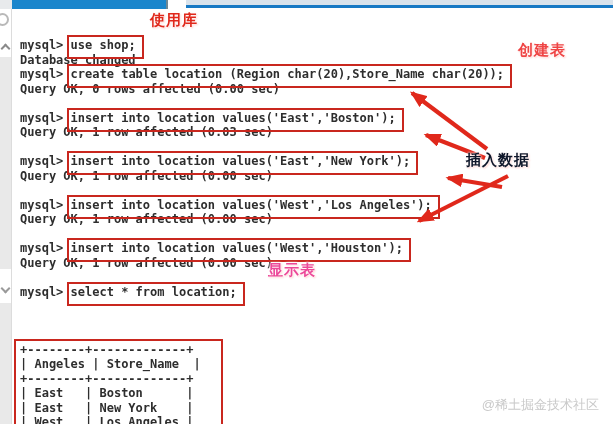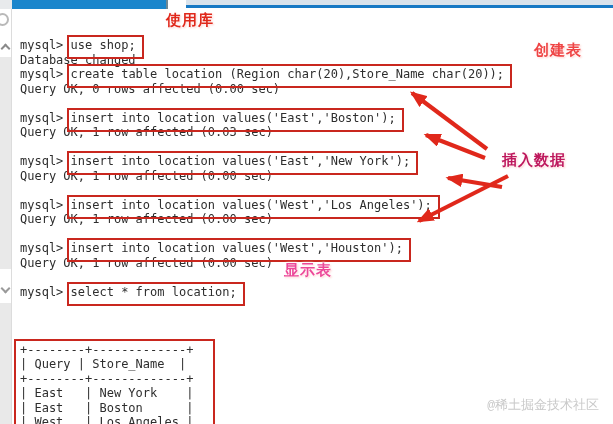--- a/index.html
+++ b/index.html
@@ -26,40 +26,39 @@
   .chev-up { position:absolute; left:2px; top:36px; width:5px; height:5px;
          border-left:2px solid #8a8a8a; border-top:2px solid #8a8a8a; transform:rotate(45deg); }
   .chev-down { position:absolute; left:2px; top:276px; width:5px; height:5px;
          border-right:2px solid #9a9a9a; border-bottom:2px solid #9a9a9a; transform:rotate(45deg); }
   
   .term {
     position:absolute; left:20px; top:9px;
     font-family:"DejaVu Sans Mono","Liberation Mono",monospace;
     font-size:12px; line-height:14.5px; color:#2e2e2e; white-space:pre;
   }
-  .tl { height:14.5px; }
+  .tl { height:14.5px;font-weight:bold; }
   .cmdbox { position:relative; display:inline; }
   .cmdbox::before { content:""; position:absolute; left:-4px; right:-8px; top:-3px; bottom:-7px;
     border:2px solid #c9271e; pointer-events:none; }
   .resulttable { position:relative; width:-moz-fit-content; width:fit-content; }
   .resulttable::before { content:""; position:absolute; left:-6px; right:-22px; top:-4px; bottom:-1px;
     border:2px solid #c9271e; pointer-events:none; }
   
   .anno-layer { position:absolute; left:0; top:0; width:613px; height:424px; pointer-events:none; }
   .anno-label {
     position:absolute; font-family:"DejaVu Sans","Liberation Sans",sans-serif;
     font-weight:bold; font-size:15px; letter-spacing:1px; color:#e0281b;
     text-shadow:0 0 2px #fff, 0 0 3px #fff, 1px 1px 2px rgba(255,190,185,0.95);
     white-space:nowrap;
-    margin-left:16px;
   }
   .arrow-svg { position:absolute; left:0; top:0; }
   
   .watermark { position:absolute; right:14px; top:396px; font-size:13px; color:#c9c9c9;
-    font-family:Liberation Mono, monospace; }
+    font-family:Liberation Sans, sans-serif; }
 </style>
 </head>
 <body>
 
 <div class="topbar">
   <div class="tb-corner"></div>
   <div class="tb-thumb" style="background: rgb(27, 134, 204);"></div>
   <div class="tb-sep"></div>
   <div class="tb-gap"></div>
   <div class="tb-track" style="background: rgb(217, 227, 236);"></div>
@@ -69,36 +68,36 @@
 <div class="lstrip">
   <span class="mag"></span>
   <span class="chev-up"></span>
   <div class="ls-gray1"></div>
   <span class="chev-down"></span>
   <div class="ls-gray2"></div>
 </div>
 
 <div class="term">
   <div><div class="tl"><span>mysql&gt; </span><span class="cmdbox">use shop;</span></div><div class="tl">Database changed</div><div class="tl"><span>mysql&gt; </span><span class="cmdbox">create table location (Region char(20),Store_Name char(20));</span></div><div class="tl">Query OK, 0 rows affected (0.00 sec)</div><div class="tl"> </div><div class="tl"><span>mysql&gt; </span><span class="cmdbox">insert into location values('East','Boston');</span></div><div class="tl">Query OK, 1 row affected (0.03 sec)</div><div class="tl"> </div><div class="tl"><span>mysql&gt; </span><span class="cmdbox">insert into location values('East','New York');</span></div><div class="tl">Query OK, 1 row affected (0.00 sec)</div><div class="tl"> </div><div class="tl"><span>mysql&gt; </span><span class="cmdbox">insert into location values('West','Los Angeles');</span></div><div class="tl">Query OK, 1 row affected (0.00 sec)</div><div class="tl"> </div><div class="tl"><span>mysql&gt; </span><span class="cmdbox">insert into location values('West','Houston');</span></div><div class="tl">Query OK, 1 row affected (0.00 sec)</div><div class="tl"> </div><div class="tl"><span>mysql&gt; </span><span class="cmdbox">select * from location;</span></div><div class="tl"> </div></div>
-  <div class="resulttable"><div class="tl">+--------+-------------+</div><div class="tl">| Query | Store_Name  |</div><div class="tl">+--------+-------------+</div><div class="tl">| East   | New York    |</div><div class="tl">| East   | Boston      |</div><div class="tl">| West   | Los Angeles |</div></div>
+  <div class="resulttable"><div class="tl">+--------+-------------+</div><div class="tl">| Angeles | Store_Name  |</div><div class="tl">+--------+-------------+</div><div class="tl">| East   | Boston      |</div><div class="tl">| East   | New York    |</div><div class="tl">| West   | Los Angeles |</div></div>
 </div>
 
 <div class="anno-layer">
   <svg class="arrow-svg" width="613" height="424" viewBox="0 0 613 424">
     <defs>
       <marker id="ah" viewBox="0 0 10 8" refX="8.5" refY="4" markerWidth="17" markerHeight="13.6" orient="auto" markerUnits="userSpaceOnUse">
         <path id="ah-path" d="M0,0 L10,4 L0,8 Z" fill="#e0281b"></path>
       </marker>
     </defs>
     <g id="arrow-group">
         <line x1="487" y1="149" x2="412" y2="93" stroke="#e0281b" stroke-width="4.2" marker-end="url(#ah)"></line>
         <line x1="485" y1="158" x2="426" y2="135" stroke="#e0281b" stroke-width="4.2" marker-end="url(#ah)"></line>
         <line x1="502" y1="187" x2="448" y2="178" stroke="#e0281b" stroke-width="4.2" marker-end="url(#ah)"></line>
         <line x1="508" y1="176" x2="419" y2="221" stroke="#e0281b" stroke-width="4.2" marker-end="url(#ah)"></line>
       </g>
   </svg>
 <div class="anno-label" style="left: 150px; top: 11px; color: rgb(224, 40, 27);">使用库</div>
     <div class="anno-label" style="left: 518px; top: 41px; color: #ef4444;">创建表</div>
-    <div class="anno-label" style="left: 486px; top: 151px; color: #be185d;">插入数据</div>
+    <div class="anno-label" style="left: 466px; top: 151px; color: #0f172a;">插入数据</div>
     <div class="anno-label" style="left: 268px; top: 261px; color: #ec4899;">显示表</div>
   </div>
 
 <div class="watermark">@稀土掘金技术社区</div>
 
 </body></html>

